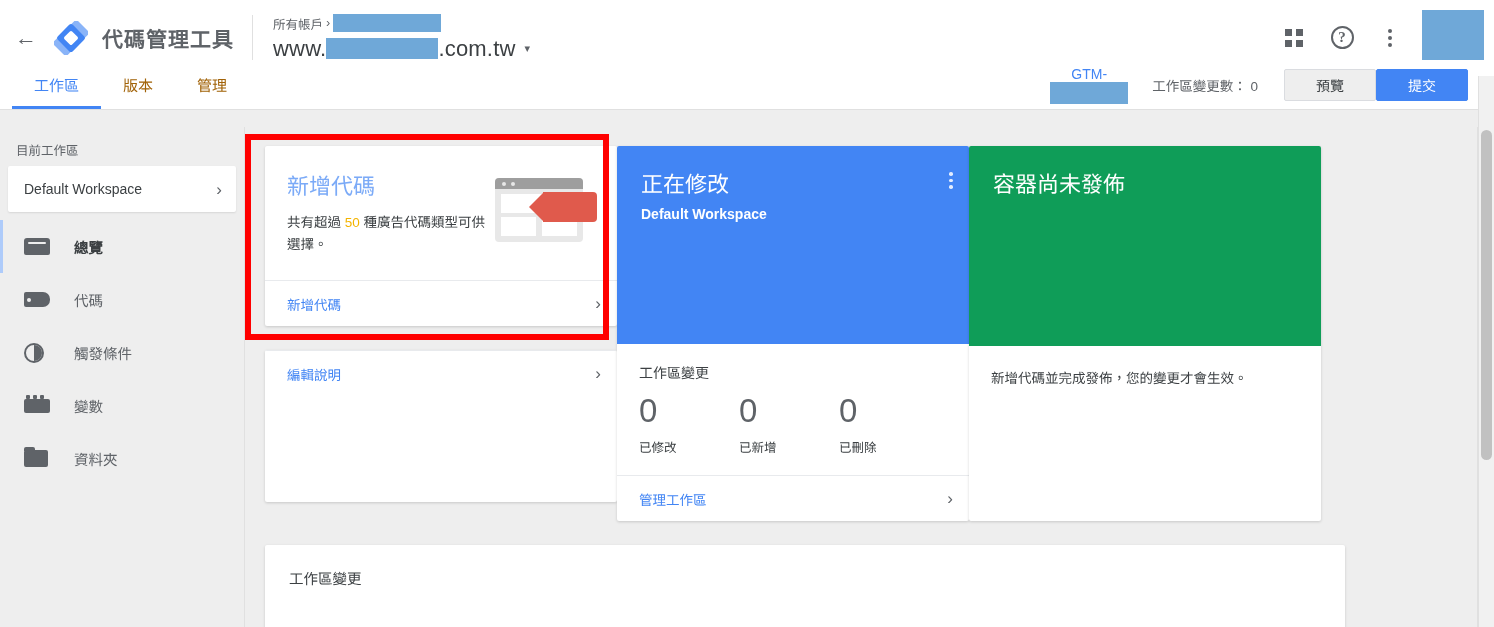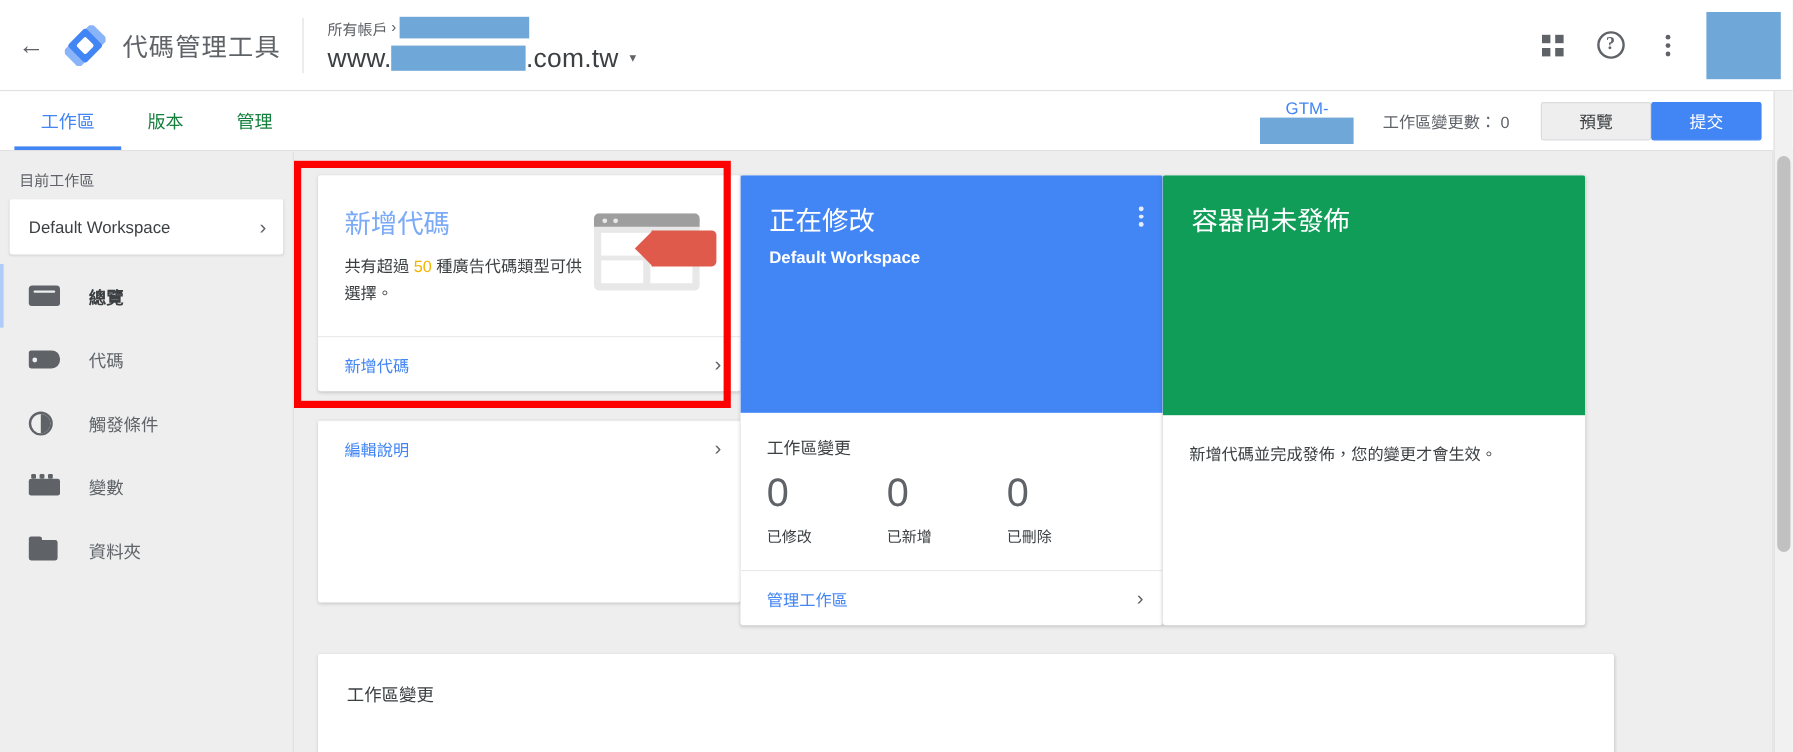--- a/index.html
+++ b/index.html
@@ -17,21 +17,21 @@
   
   .header {
     position: absolute; top:0; left:0; width:1494px; height:76px;
     background:#fff; border-bottom:1px solid #e0e0e0;
     display:flex; align-items:center;
   }
   .back-btn {
     width:52px; height:76px; display:flex; align-items:center; justify-content:center;
     color:#5f6368; font-size:22px; line-height:1; cursor:pointer;
   }
-  .brand { display:flex; align-items:center; gap:14px; padding-left:2px; }
+  .brand { display:flex; align-items:center; gap:14px; padding-left:2px;font-weight:bold; }
   .gtm-logo { width:34px; height:34px; position:relative; flex:none; }
   .brand-title {
     font-size:21px; color:#5f6368; letter-spacing:1px; white-space:nowrap;
   }
   .hdr-sep { width:1px; height:46px; background:#e0e0e0; margin:0 20px 0 18px; }
   .container-sel { display:flex; flex-direction:column; justify-content:center; gap:3px; cursor:pointer; }
   .acct-line { display:flex; align-items:center; gap:3px; font-size:12.5px; color:#5f6368; }
   .redact { background:#6fa8d8; display:inline-block; vertical-align:middle; }
   .r-acct { width:108px; height:18px; }
   .r-cont { width:112px; height:21px; }
@@ -46,28 +46,28 @@
     width:23px; height:23px; border-radius:50%; border:2.2px solid #5f6368;
     color:#5f6368; font-size:15px; font-weight:bold; display:flex; align-items:center; justify-content:center;
     line-height:1; font-family:"Liberation Serif", serif;
   }
   .kebab { display:flex; flex-direction:column; gap:3px; align-items:center; }
   .kebab i { width:4px; height:4px; border-radius:50%; background:#5f6368; display:block; }
   .avatar-redact { width:62px; height:56px; background:#6fa8d8; margin-left:8px; margin-right:10px; }
 
   
   .tabbar {
-    position:absolute; top:76px; left:0; width:1494px; height:50px;
+    position:absolute; top:60px; left:0; width:1494px; height:50px;
     background:#fff; border-bottom:1px solid #e0e0e0;
     display:flex; align-items:stretch;
   }
   .tabs { display:flex; align-items:stretch; padding-left:12px; }
   .tab {
     padding:0 22px; display:flex; align-items:center; justify-content:center;
-    font-size:15px; color:#15803d; cursor:pointer; position:relative; white-space:nowrap;
+    font-size:15px; color:#a16207; cursor:pointer; position:relative; white-space:nowrap;
   }
   .tab.active { color:#4285f4; }
   .tab.active::after {
     content:""; position:absolute; left:0; right:0; bottom:0; height:3px; background:#4285f4;
   }
   .tb-right { margin-left:auto; display:flex; align-items:center; gap:0; padding-right:26px; }
   .gtm-id { display:flex; align-items:center; font-size:14px; color:#4285f4; margin-right:24px;flex-direction:column; }
   .r-gtm { width:78px; height:22px; }
   .wschanges { font-size:13.5px; color:#5f6368; margin-right:26px; white-space:nowrap; }
   .btn {

